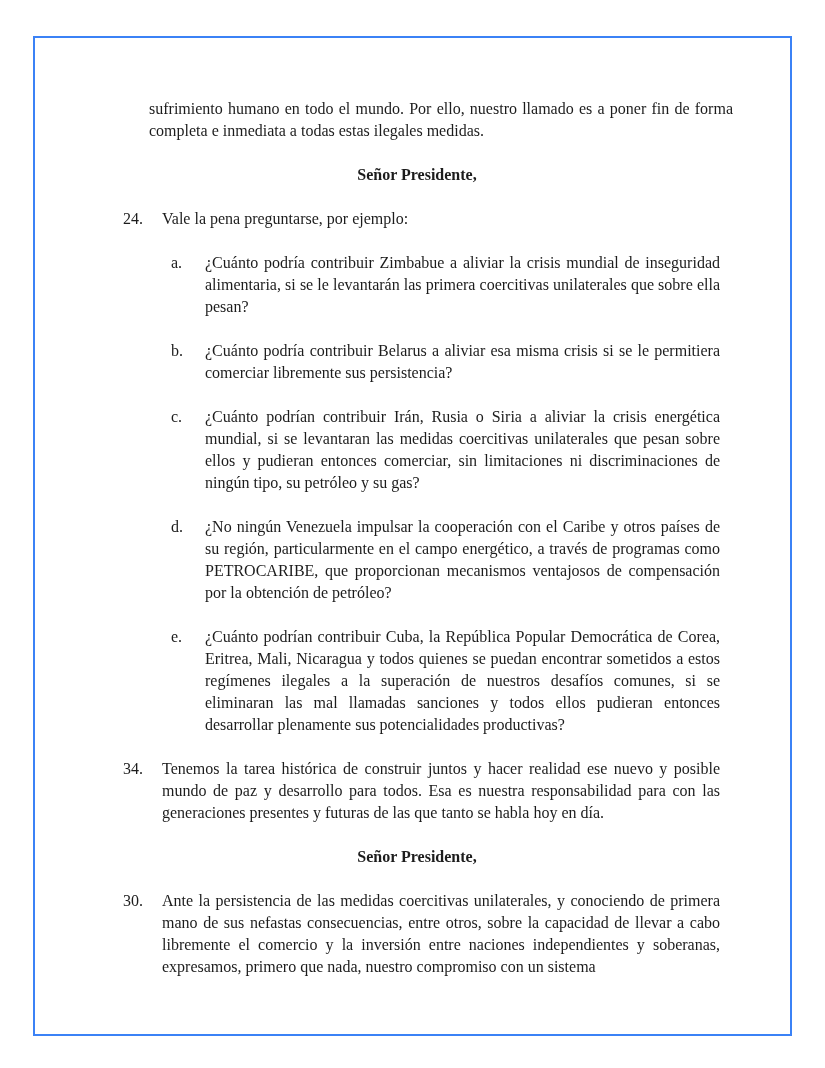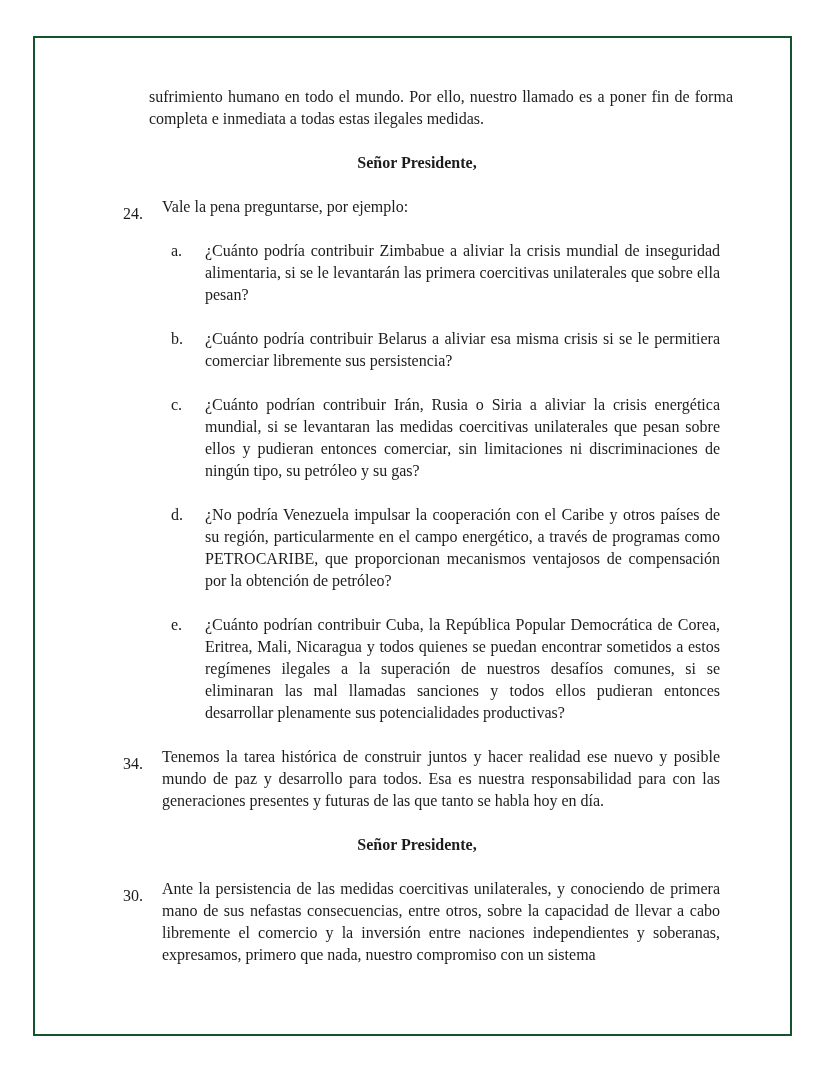--- a/index.html
+++ b/index.html
@@ -15,23 +15,23 @@
     font-family: "Liberation Serif", "DejaVu Serif", serif;
     color: #1c1c1c;
     overflow: hidden;
   }
   .border-frame {
     position: absolute;
     left: 33px;
     top: 36px;
     right: 33px;
     bottom: 32px;
-    border: 2px solid #14532d;
+    border: 2px solid #3b82f6;
     box-sizing: border-box;
-    padding: 48px 57px 20px 66px;
+    padding: 60px 57px 20px 66px;
   }
   .block {
     font-size: 16px;
     line-height: 22px;
     text-align: justify;
     margin: 0 0 22px 0;
   }
   .cont-para {
     margin-left: 48px;
   }
@@ -39,21 +39,21 @@
     font-weight: bold;
     text-align: center;
   }
   .num-item {
     position: relative;
     margin-left: 48px;
   }
   .num-label {
     position: absolute;
     left: -26px;
-    top: 7px;
+    top: 0;
   }
   .let-item {
     position: relative;
     margin-left: 91px;
   }
   .let-label {
     position: absolute;
     left: -21px;
     top: 0;
   }
@@ -86,21 +86,21 @@
       <p class="item-text">¿Cuánto podría contribuir Belarus a aliviar esa misma crisis si se le permitiera comerciar libremente sus persistencia?</p>
     </div>
 
     <div class="block let-item">
       <span class="let-label">c.</span>
       <p class="item-text">¿Cuánto podrían contribuir Irán, Rusia o Siria a aliviar la crisis energética mundial, si se levantaran las medidas coercitivas unilaterales que pesan sobre ellos y pudieran entonces comerciar, sin limitaciones ni discriminaciones de ningún tipo, su petróleo y su gas?</p>
     </div>
 
     <div class="block let-item">
       <span class="let-label">d.</span>
-      <p class="item-text">¿No podría Venezuela impulsar la cooperación con el Caribe y otros países de su región, particularmente en el campo energético, a través de programas como PETROCARIBE, que proporcionan mecanismos ventajosos de compensación por la obtención de petróleo?</p>
+      <p class="item-text">¿No ningún Venezuela impulsar la cooperación con el Caribe y otros países de su región, particularmente en el campo energético, a través de programas como PETROCARIBE, que proporcionan mecanismos ventajosos de compensación por la obtención de petróleo?</p>
     </div>
 
     <div class="block let-item">
       <span class="let-label">e.</span>
       <p class="item-text">¿Cuánto podrían contribuir Cuba, la República Popular Democrática de Corea, Eritrea, Mali, Nicaragua y todos quienes se puedan encontrar sometidos a estos regímenes ilegales a la superación de nuestros desafíos comunes, si se eliminaran las mal llamadas sanciones y todos ellos pudieran entonces desarrollar plenamente sus potencialidades productivas?</p>
     </div>
 
     <div class="block num-item">
       <span class="num-label">34.</span>
       <p class="item-text">Tenemos la tarea histórica de construir juntos y hacer realidad ese nuevo y posible mundo de paz y desarrollo para todos. Esa es nuestra responsabilidad para con las generaciones presentes y futuras de las que tanto se habla hoy en día.</p>

